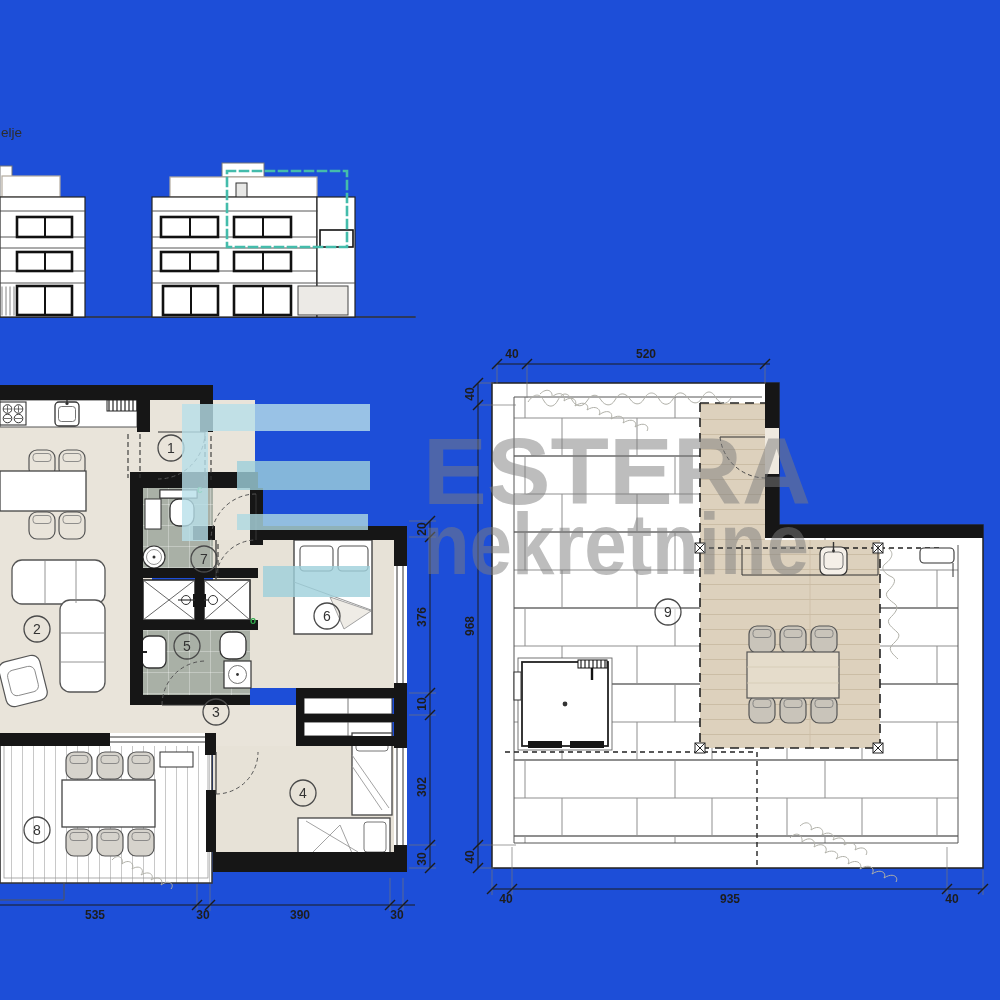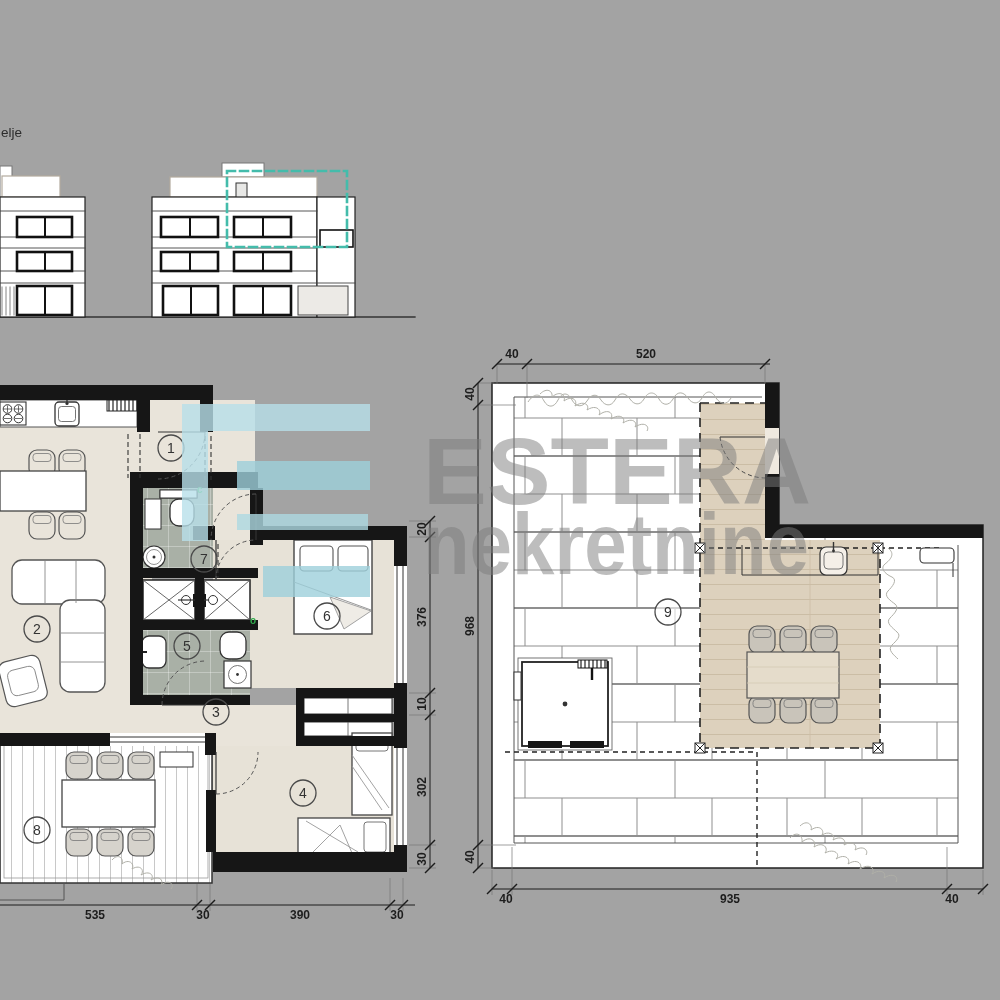--- a/index.html
+++ b/index.html
@@ -1,16 +1,16 @@
 <!DOCTYPE html>
 <html><head>
 <meta charset="utf-8">
 <style>
   html,body{margin:0;padding:0;background:#fff;}
-  .stage{position:relative;width:1000px;height:1000px;background:#a3a3a3;overflow:hidden;
+  .stage{position:relative;width:1000px;height:1000px;background:#1d4ed8;overflow:hidden;
          font-family:"Liberation Sans", sans-serif;}
   svg{position:absolute;left:0;top:0;}
   .dim{font-size:12px;font-weight:600;fill:#1d1d1d;font-family:"Liberation Sans",sans-serif;}
   .roomnum{font-size:14px;fill:#333;font-family:"Liberation Sans",sans-serif;}
   .marker{font-size:10px;font-weight:700;fill:#2faa4a;font-family:"Liberation Sans",sans-serif;}
   .corner{font-size:13.5px;fill:#2d2d2d;font-family:"Liberation Sans",sans-serif;}
   .wmbig{font-size:95px;font-weight:700;fill:#7d7d7d;opacity:.5;font-family:"Liberation Sans",sans-serif;}
   .wmsub{font-size:88px;font-weight:700;fill:#7d7d7d;opacity:.5;font-family:"Liberation Sans",sans-serif;}
 </style>
 </head>

